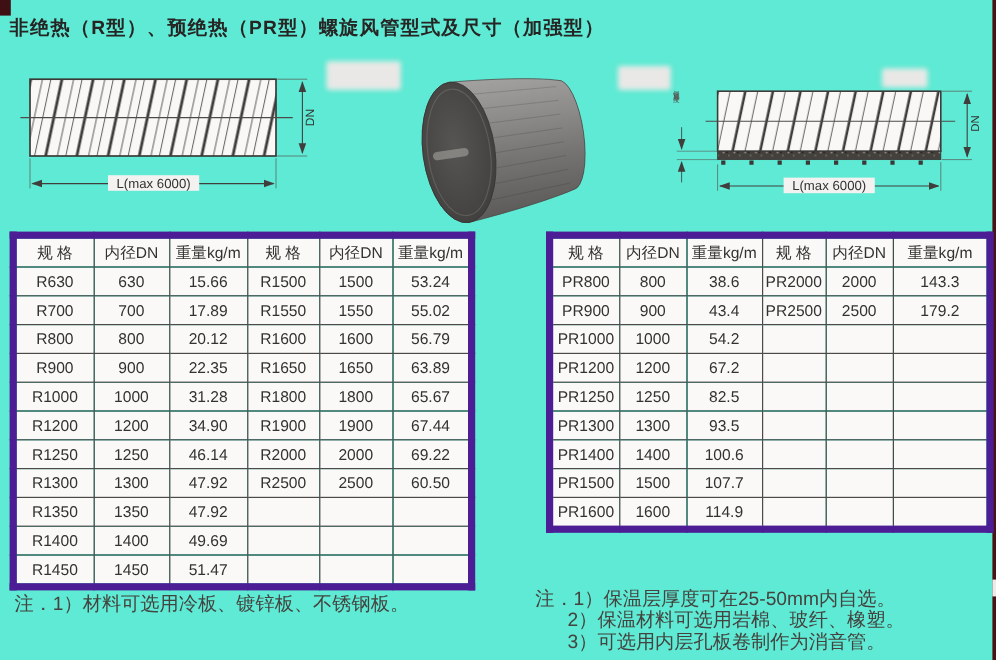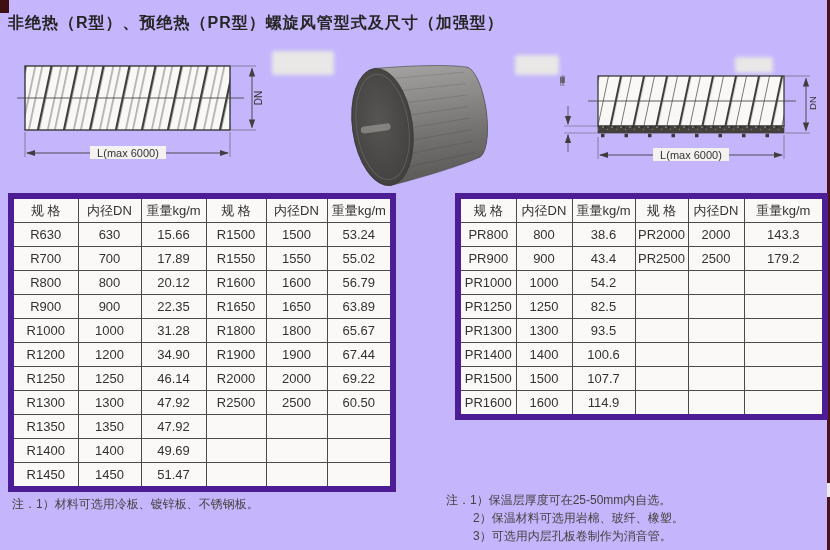--- a/index.html
+++ b/index.html
@@ -1,37 +1,37 @@
 <!DOCTYPE html>
 <html><head>
 <meta charset="utf-8">
 <style>
   html,body{margin:0;padding:0;background:#d8d7d5;}
-  .page{position:relative;width:830px;height:550px;background:#c4b5fd;overflow:hidden;
+  .page{position:relative;width:830px;height:550px;background:#5eead4;overflow:hidden;
         font-family:"Liberation Sans","DejaVu Sans",sans-serif;color:#2e2d2c;}
   .corner{position:absolute;left:0;top:0;width:9px;height:13px;background:#3e1013;}
   .edge{position:absolute;right:0;top:0;width:3px;height:550px;background:#4a1416;}
   .edge-notch{position:absolute;right:0;top:483px;width:3px;height:14px;background:#ecebe9;}
   .ghost{position:absolute;background:#e9e8e6;filter:blur(2px);border-radius:2px;}
   .title{position:absolute;left:8px;top:13px;font-size:16px;font-weight:bold;
          letter-spacing:1px;color:#262524;white-space:nowrap;}
   svg{position:absolute;}
   #dl{left:10px;top:54px;}
   #photo{left:336px;top:46px;}
   #dr{left:556px;top:62px;}
   .vlabel{position:absolute;left:560px;top:71px;writing-mode:vertical-rl;
           font-size:5.5px;letter-spacing:1px;color:#55524e;}
   table{position:absolute;border-collapse:collapse;table-layout:fixed;
         border:6px solid #4c1d95;}
   #table-r{left:8px;top:193px;width:382px;}
   #table-pr{left:455px;top:193px;width:367px;}
   th,td{border:1px solid #4b4a48;height:23px;padding:0;text-align:center;
         font-size:13px;font-weight:normal;color:#333231;background:#faf9f7;
         overflow:hidden;white-space:nowrap;}
-  .notes{position:absolute;font-size:12px;line-height:18px;color:#45433f;}
+  .notes{position:absolute;font-size:16px;line-height:18px;color:#45433f;}
   #notes-r{left:12px;top:495px;}
   #notes-pr{left:446px;top:491px;}
   .note-line.indent{padding-left:27px;}
 </style>
 </head>
 <body>
 
 <div class="page">
 
   <div class="corner"></div>
@@ -289,20 +289,28 @@
         </tr>
         <tr>
           <td>PR1000</td>
           <td>1000</td>
           <td>54.2</td>
           <td></td>
           <td></td>
           <td></td>
         </tr>
         <tr>
+          <td>PR1200</td>
+          <td>1200</td>
+          <td>67.2</td>
+          <td></td>
+          <td></td>
+          <td></td>
+        </tr>
+        <tr>
           <td>PR1250</td>
           <td>1250</td>
           <td>82.5</td>
           <td></td>
           <td></td>
           <td></td>
         </tr>
         <tr>
           <td>PR1300</td>
           <td>1300</td>

